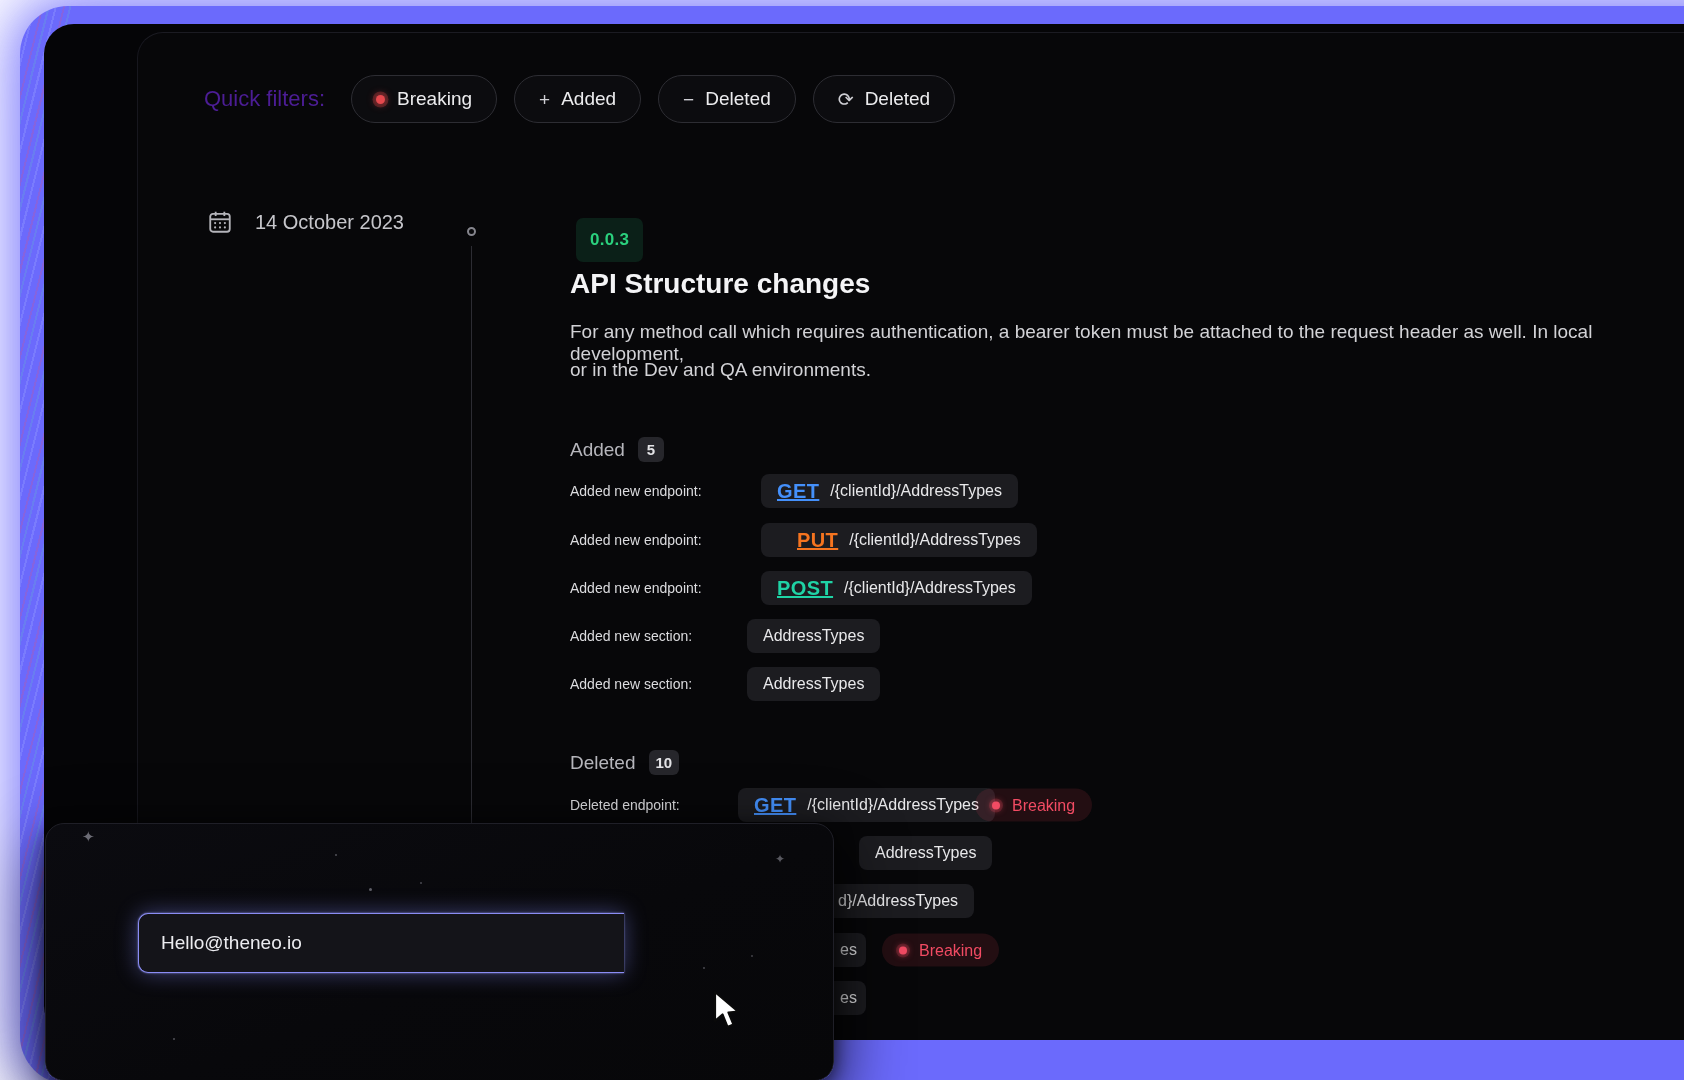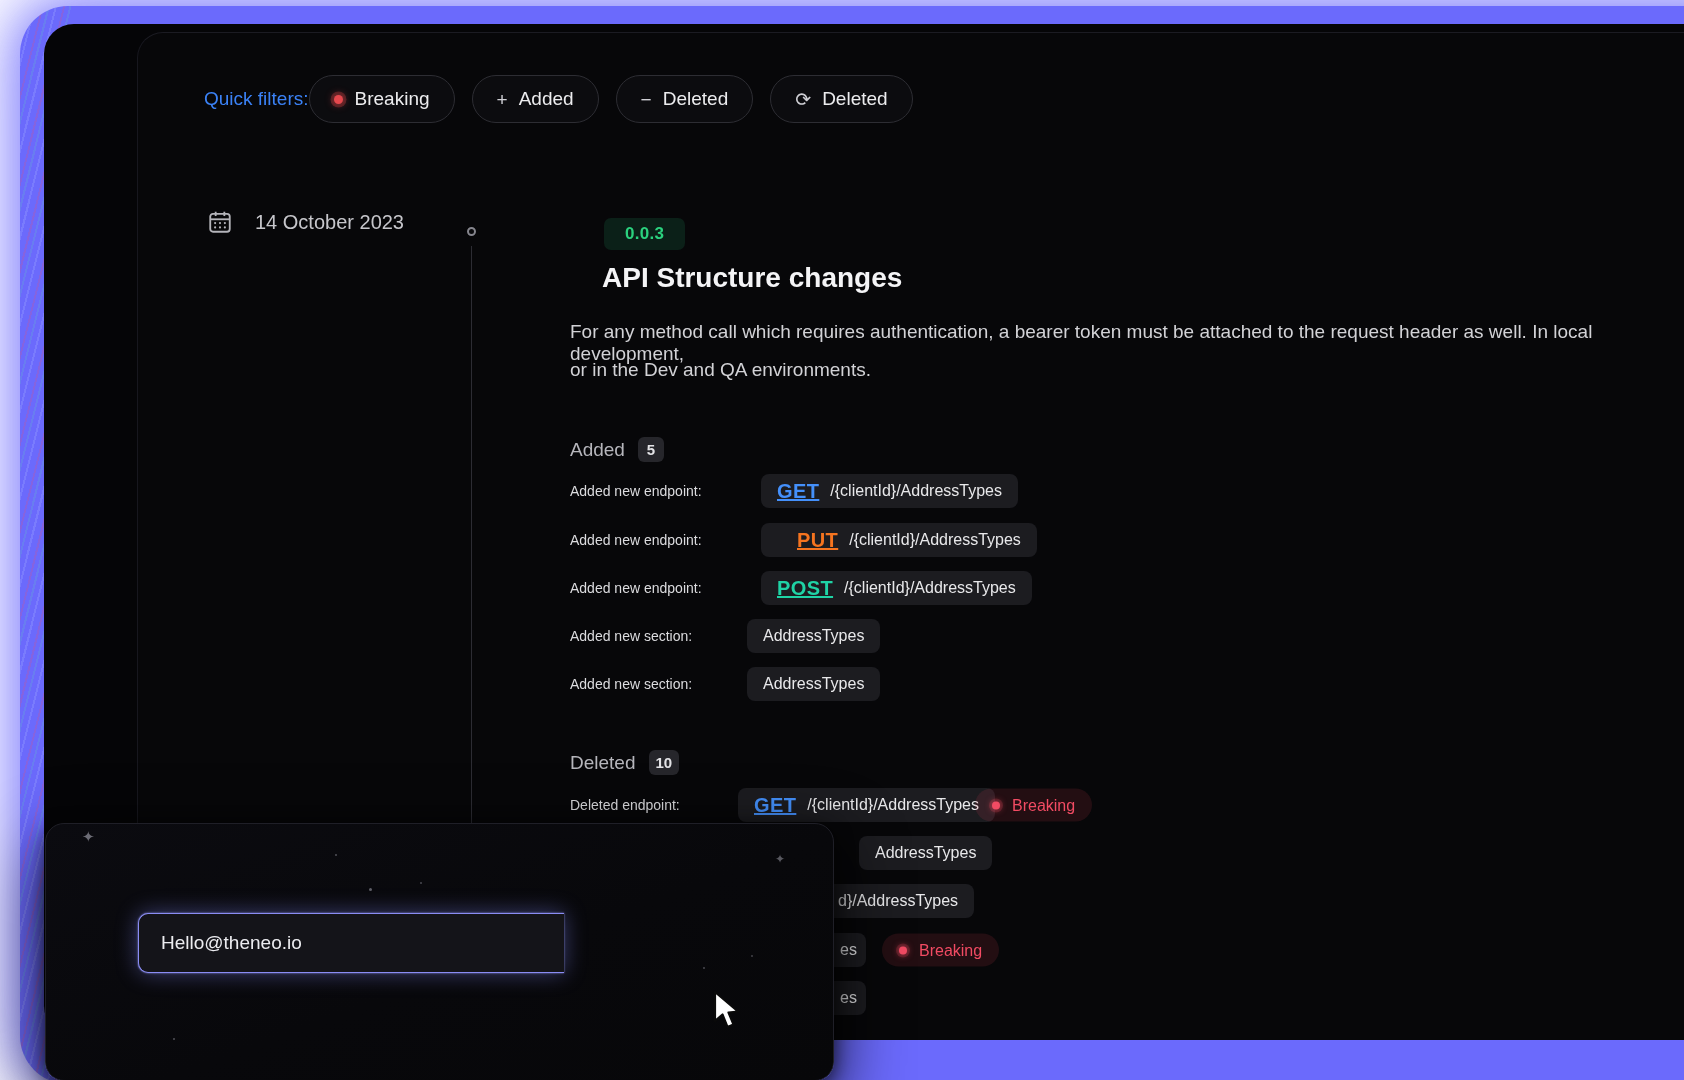--- a/index.html
+++ b/index.html
@@ -17,41 +17,41 @@
              rgba(90,255,160,.16) 6px 8px, rgba(107,106,252,0) 8px 13px,
              rgba(160,170,255,.35) 13px 15px, rgba(107,106,252,0) 15px 21px); opacity:.8; }
   .inner { position:absolute; left:44px; top:24px; width:1700px; height:1012px;
            background:#050507; border-radius:30px; }
   .sheet { position:absolute; left:137px; top:32px; width:1547px; height:1008px;
            background:#070709; border-top-left-radius:26px;
            border-top:1px solid #1b1b22; border-left:1px solid #17171e; }
 
   
   .filters { position:absolute; left:204px; top:75px; height:48px; display:flex; align-items:center; }
-  .filters-label { color:#3b82f6; font-size:19px; }
+  .filters-label { color:#4c1d95; font-size:22px; margin-right:26px; }
   .fpill { display:flex; align-items:center; height:48px; padding:0 24px; margin-right:17px;
            border:1px solid #2d2d33; border-radius:24px; background:rgba(17,17,20,.55);
            color:#ececee; font-size:19px; cursor:pointer; }
   .fpill .ic { margin-right:11px; color:#cfcfd4; font-size:19px; line-height:1; }
   .dot-breaking { width:9px; height:9px; border-radius:50%; background:#e5484d;
            box-shadow:0 0 0 3.5px rgba(229,72,77,.28), 0 0 8px rgba(229,72,77,.8); margin-right:12px; }
 
   
   .daterow { position:absolute; left:207px; top:209px; display:flex; align-items:center; }
   .daterow svg { margin-right:22px; }
   .date-text { color:#c6c6cb; font-size:20px; }
   .tl-marker { position:absolute; left:467px; top:227px; width:9px; height:9px; border-radius:50%;
            border:2px solid #85858d; background:#0a0a0c; }
   .tl-line { position:absolute; left:471px; top:246px; width:1px; height:577px; background:#2c2c33; }
 
   
-  .vbadge { position:absolute; left:576px; top:218px; height:32px; padding:0 21px;
+  .vbadge { position:absolute; left:576px; top:218px; height:44px; padding:0 14px;
            display:flex; align-items:center; border-radius:7px;
-           background:#0b2018; color:#2bd17e; font-size:17px; font-weight:bold; letter-spacing:.3px;margin-left:28px; }
-  .title { position:absolute; left:570px; top:262px; color:#f4f4f6; font-size:28px; font-weight:bold;margin-left:32px; }
+           background:#0b2018; color:#2bd17e; font-size:17px; font-weight:bold; letter-spacing:.3px; }
+  .title { position:absolute; left:570px; top:268px; color:#f4f4f6; font-size:28px; font-weight:bold; }
   .para  { position:absolute; left:570px; width:1125px; color:#d2d2d6; font-size:19px; }
   .para.l1 { top:321px; } .para.l2 { top:359px; }
 
   .sec-hdr { position:absolute; display:flex; align-items:center; color:#b6b6bc; font-size:19px; }
   .cnt { margin-left:13px; min-width:26px; height:25px; padding:0 7px; border-radius:6px;
          background:#26262b; color:#e3e3e6; font-size:15px; font-weight:bold;
          display:flex; align-items:center; justify-content:center; }
 
   .row-label { position:absolute; left:570px; transform:translateY(-50%);
                color:#dcdcdf; font-size:14px; }
@@ -71,21 +71,21 @@
 
   
   .card { position:absolute; left:45px; top:823px; width:789px; height:258px; z-index:10;
           background:linear-gradient(160deg,#0b0b10 0%,#08080b 55%,#070709 100%);
           border-radius:19px; border:1px solid #1f1f27;
           box-shadow:0 24px 70px rgba(0,0,0,.85), 0 4px 18px rgba(0,0,0,.6); }
   .sparkle { position:absolute; color:#8d8d97; }
   .sdot { position:absolute; border-radius:50%; background:#9a9aa4; }
 
   .subs-row { position:absolute; left:92px; top:89px; display:flex; }
-  .email { width:426px; height:60px; background:#141419; border:1.5px solid #8a8cf4;
+  .email { width:486px; height:60px; background:#141419; border:1.5px solid #8a8cf4;
            border-right:none; border-radius:10px 0 0 10px; color:#ececf0; font-size:19px;
            padding:0 22px; outline:none;
            box-shadow:0 0 22px rgba(124,130,240,.45), 0 0 2px rgba(160,163,255,.9);
            font-family:"Liberation Sans","DejaVu Sans",sans-serif; }
   .subs-btn { width:148px; height:60px; background:#7a80ef; border:none; cursor:pointer;
            border-radius:0 10px 10px 0; color:#ffffff; font-size:19px; font-weight:bold;
            font-family:"Liberation Sans","DejaVu Sans",sans-serif;
            box-shadow:0 0 26px rgba(122,128,239,.55); }
 
   .cursor { position:absolute; left:712px; top:990px; z-index:30; }

